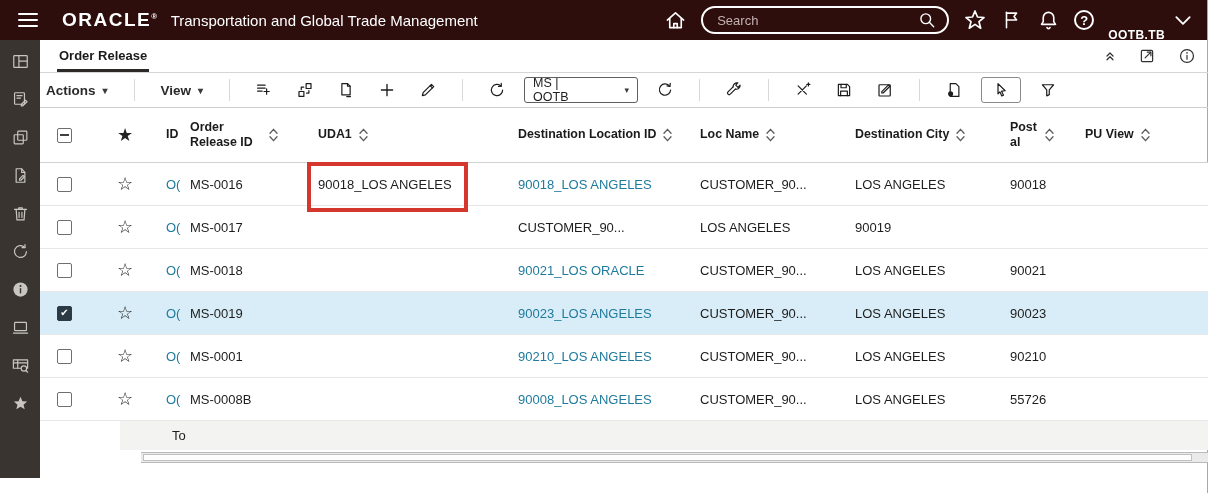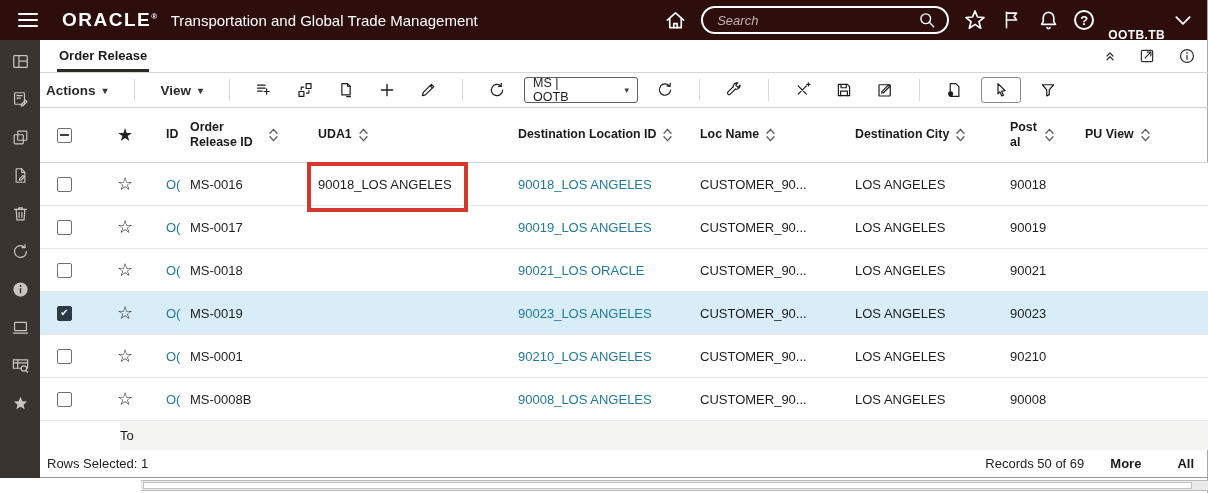--- a/index.html
+++ b/index.html
@@ -11,21 +11,21 @@
   .topbar { height:40px; background:#2e0d0d; display:flex; align-items:center; padding:0 14px 0 18px; color:#fff; }
   .hamburger { width:22px; display:flex; flex-direction:column; gap:4px; cursor:pointer; margin-right:22px; }
   .hamburger span { display:block; height:2.2px; background:#fff; border-radius:1px; }
   .hamburger span:nth-child(1){ width:20px; } .hamburger span:nth-child(2){ width:20px; } .hamburger span:nth-child(3){ width:20px; }
   .brand { font-size:19px; font-weight:bold; letter-spacing:1.5px; margin-right:4px; }
   .brand sup { font-size:8px; }
   .apptitle { font-size:15px; margin-left:8px; white-space:nowrap; }
   .tb-right { margin-left:auto; display:flex; align-items:center; gap:14px; }
   .tic svg { stroke:#fff; fill:none; stroke-width:1.7; stroke-linecap:round; stroke-linejoin:round; display:block; }
   .searchpill { display:flex; align-items:center; border:2px solid #fff; border-radius:15px; height:28px; width:248px; padding:0 10px 0 14px; }
-  .searchpill input { flex:1; background:transparent; border:none; outline:none; color:#ef4444; font-size:13px; font-family:"Liberation Sans",sans-serif;font-style:italic; }
+  .searchpill input { flex:1; background:transparent; border:none; outline:none; color:#ef4444; font-size:13px; font-family:"Liberation Sans",sans-serif; }
   .searchpill input::placeholder { color:#c3b2b2; }
   .helpcirc { width:20px; height:20px; border:2px solid #fff; border-radius:50%; display:flex; align-items:center; justify-content:center; font-size:13px; font-weight:bold; color:#fff; }
   .usermenu { display:flex; align-items:center; gap:8px; cursor:pointer; }
   .username { font-size:12px; font-weight:bold; letter-spacing:.4px;margin-top:29px; }
 
   
   .sidebar { position:absolute; left:0; top:40px; width:40px; height:438px; background:#393430; display:flex; flex-direction:column; align-items:center; padding-top:12px; gap:19px; }
   .sic svg { stroke:#c9c5c0; fill:none; stroke-width:1.5; stroke-linecap:round; stroke-linejoin:round; display:block; }
 
   
@@ -65,21 +65,21 @@
   .cbcell { padding-left:17px; }
   .cb { width:15px; height:15px; border:1.5px solid #6f6f6f; border-radius:2px; background:#fff; display:flex; align-items:center; justify-content:center; cursor:pointer; }
   .cb.ind::after { content:""; width:9px; height:2px; background:#3f3f3f; }
   .cb.checked { background:#2b3a45; border-color:#2b3a45; }
   .cb.checked::after { content:"\2714"; color:#fff; font-size:10px; line-height:1; }
   .starcell { text-align:center; }
   .star { font-size:18px; color:#232323; cursor:pointer; line-height:1; }
 
   .partialrow { height:29px; position:relative; }
   .partialstrip { position:absolute; left:80px; right:0; top:0; bottom:0; background:#f3f3f2; display:flex; align-items:center; }
-  .partialstrip span { font-size:13px; color:#1d1d1d; }
+  .partialstrip span { margin-left:52px; font-size:13px; color:#1d1d1d; }
 
   .tfooter { height:28px; display:flex; align-items:center; padding:0 14px 0 7px; border-bottom:1px solid #9a9a9a; font-size:13px; color:#222; }
   .tfoot-right { margin-left:auto; display:flex; align-items:center; }
   .records { margin-right:26px; }
   .pagebtn { font-weight:bold; color:#1a1a1a; cursor:pointer; }
   .pagebtn.more { margin-right:36px; }
 
   .hscroll { height:15px; position:relative; }
   .hscroll .track { position:absolute; left:101px; right:0; top:2px; height:11px; background:#eaeaea; border-top:1px solid #b9b9b9; border-bottom:1px solid #b9b9b9; }
   .hscroll .thumb { position:absolute; left:2px; right:16px; top:1px; height:7px; background:#fdfdfd; border:1px solid #c0c0c0; cursor:grab; }
@@ -437,21 +437,20 @@
           <div class="cell c-pu_date"></div>
         </div>
         <div class="grid-row trow">
           <div class="cbcell">
             <span class="cb"></span>
           </div>
           <div class="starcell"><span class="star">☆</span></div>
           <div class="cell c-id_text"><a>O(</a></div>
           <div class="cell c-order_release_id">MS-0017</div>
           <div class="cell c-uda1"></div>
-          <div class="cell c-dest_loc_id"><a>90019_LOS ANGELES</a></div>
           <div class="cell c-loc_name">CUSTOMER_90...</div>
           <div class="cell c-dest_city">LOS ANGELES</div>
           <div class="cell c-postal">90019</div>
           <div class="cell c-pu_date"></div>
         </div>
         <div class="grid-row trow">
           <div class="cbcell">
             <span class="cb"></span>
           </div>
           <div class="starcell"><span class="star">☆</span></div>
@@ -496,39 +495,31 @@
           <div class="cbcell">
             <span class="cb"></span>
           </div>
           <div class="starcell"><span class="star">☆</span></div>
           <div class="cell c-id_text"><a>O(</a></div>
           <div class="cell c-order_release_id">MS-0008B</div>
           <div class="cell c-uda1"></div>
           <div class="cell c-dest_loc_id"><a>90008_LOS ANGELES</a></div>
           <div class="cell c-loc_name">CUSTOMER_90...</div>
           <div class="cell c-dest_city">LOS ANGELES</div>
-          <div class="cell c-postal">90008</div>
+          <div class="cell c-postal">55726</div>
           <div class="cell c-pu_date"></div>
         </div>
       </div>
 
     <div class="partialrow">
       <div class="partialstrip">
           <span>To</span>
         </div>
     </div>
 
-    <div class="tfooter">
-      <span>Rows Selected: 1</span>
-      <div class="tfoot-right">
-        <span class="records">Records 50 of 69</span>
-        <span class="pagebtn more">More</span>
-        <span class="pagebtn">All</span>
-      </div>
-    </div>
 
     <div class="hscroll">
       <div class="track">
         <div class="thumb"></div>
       </div>
     </div>
 
   </div>
 
   <div class="annotation-box"></div>

